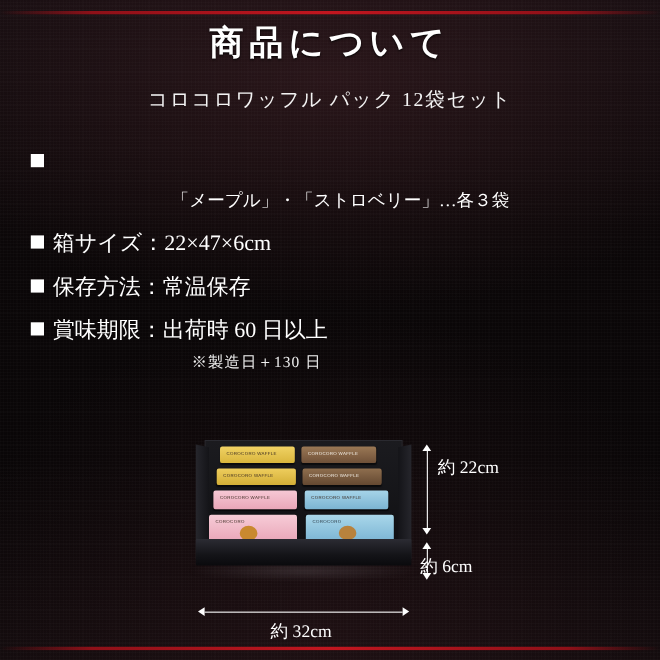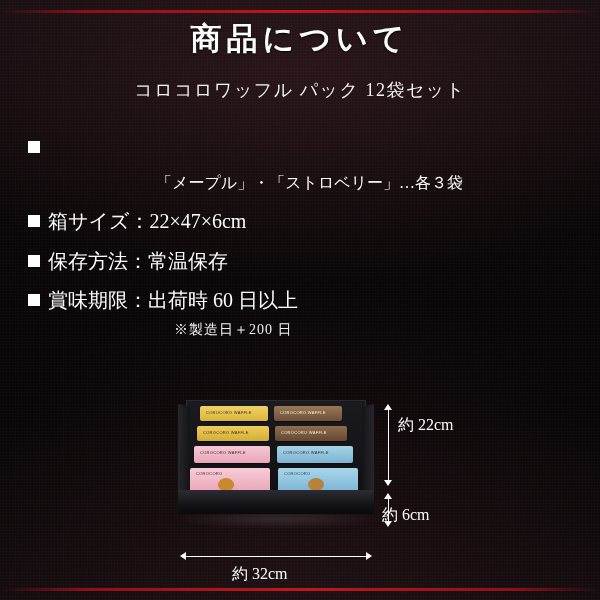--- a/index.html
+++ b/index.html
@@ -249,21 +249,21 @@
       <span class="bullet"></span><span>箱サイズ：22×47×6cm</span>
     </div>
 
     <div class="spec-row">
       <span class="bullet"></span><span>保存方法：常温保存</span>
     </div>
 
     <div class="spec-row">
       <span class="bullet"></span><span>賞味期限：出荷時 60 日以上</span>
     </div>
-    <div class="note">※製造日＋200 日</div>
+    <div class="note">※製造日＋130 日</div>
   </div>
 
   <div class="photo">
     <div class="box-shadow-ground"></div>
     <div class="box-back"></div>
 
     <div class="pack" style="left:22px; top:8px; width:68px; background:linear-gradient(180deg,#f0d264,#d9b53c);">
       <span class="lbl">COROCORO WAFFLE</span>
     </div>
     <div class="pack dark" style="left:96px; top:8px; width:68px; background:linear-gradient(180deg,#9a7855,#6f5038);">
@@ -304,14 +304,14 @@
   <div class="dim-label" style="left:398px; top:415px;">約 22cm</div>
 
   <div class="dim-line-v" style="left:388px; top:497px; height:28px;"></div>
   <div class="arrow up" style="left:384px; top:493px;"></div>
   <div class="arrow down" style="left:384px; top:521px;"></div>
   <div class="dim-label" style="left:382px; top:505px;">約 6cm</div>
 
   <div class="dim-line-h" style="left:186px; top:556px; width:180px;"></div>
   <div class="arrow left" style="left:180px; top:552px;"></div>
   <div class="arrow right" style="left:366px; top:552px;"></div>
-  <div class="dim-label" style="left:232px; top:564px;">約 32cm</div>
+  <div class="dim-label" style="left:246px; top:564px;">約 32cm</div>
 </div>
 
 </body></html>

